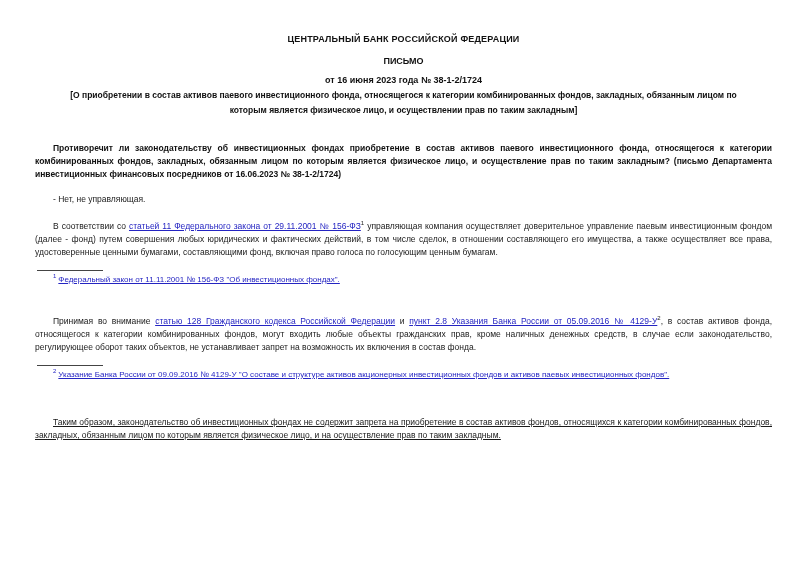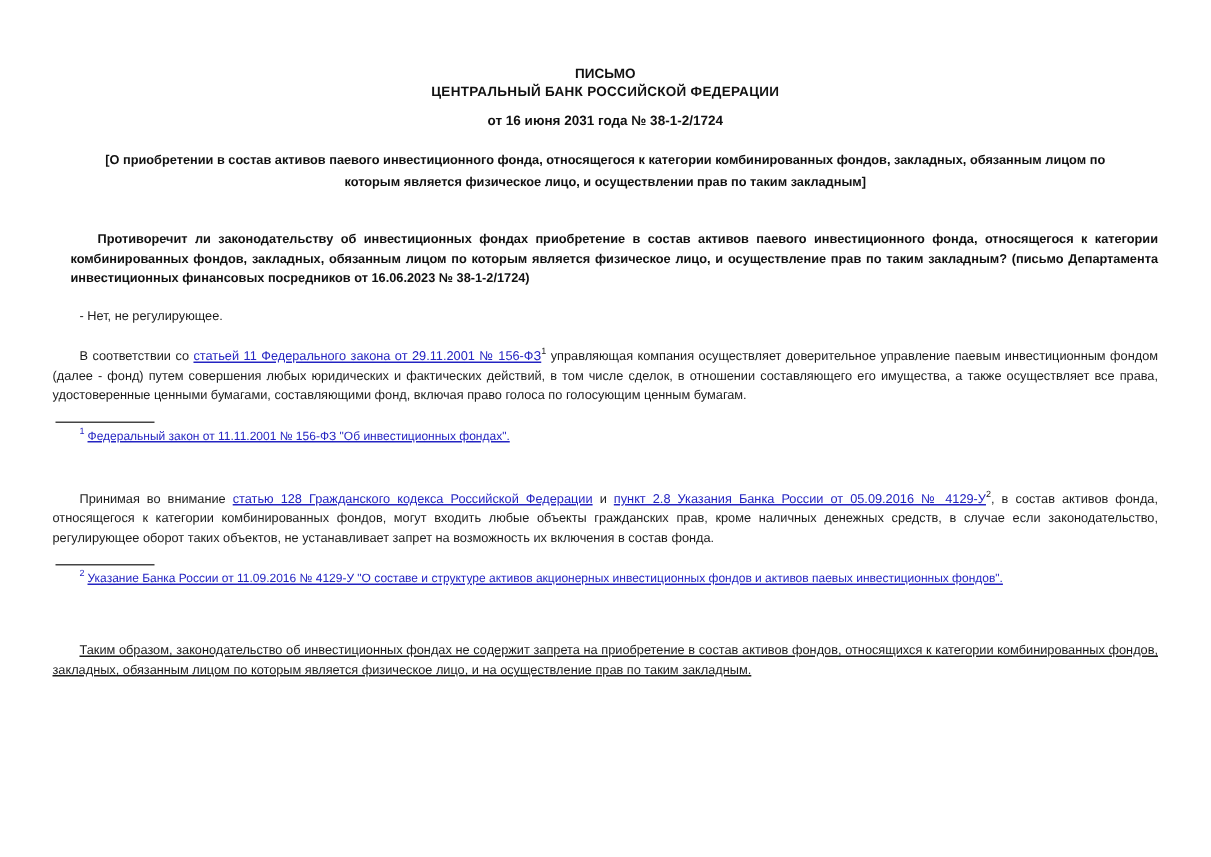--- a/index.html
+++ b/index.html
@@ -24,32 +24,32 @@
 
   .doc-title {
     font-size: 9px;
     line-height: 12px;
     letter-spacing: 0.2px;
   }
   .doc-type   { margin-top: 10px; font-size: 9px; line-height: 12px; }
   .doc-number { margin-top: 7px;  font-size: 9px; line-height: 12px; }
 
   .doc-subject {
-    margin: 13px 18px 0 18px;
+    margin: 2px 18px 0 18px;
     font-size: 8.5px;
     line-height: 15px;
   }
 
   p { margin: 0; }
 
   .para {
     text-align: justify;
     text-indent: 18px;
   }
-  .question { margin-top: 24px; margin-left: 12px; }
+  .question { margin-top: 24px; }
   .answer   { margin-top: 12px; text-indent: 18px; }
   .body-para-1 { margin-top: 14px; }
   .body-para-2 { margin-top: 30px; }
   .closing     { margin-top: 36px; text-decoration: underline; }
 
   .seg-link, .fn-link {
     color: var(--color-link_blue, #2424c2);
     cursor: pointer;
     text-decoration: underline;
   }
@@ -72,41 +72,41 @@
     line-height: 11px;
     color: var(--color-link_blue, #2424c2);
   }
   sup.fn-marker { margin-right: 2px; }
 </style>
 </head>
 <body>
 
 <div class="doc">
 
+  <div class="center bold doc-title">ЦЕНТРАЛЬНЫЙ БАНК РОССИЙСКОЙ ФЕДЕРАЦИИ</div>
+
   <div class="center bold doc-type">ПИСЬМО</div>
 
-  <div class="center bold doc-title">ЦЕНТРАЛЬНЫЙ БАНК РОССИЙСКОЙ ФЕДЕРАЦИИ</div>
-
-  <div class="center bold doc-number">от 16 июня 2031 года № 38-1-2/1724</div>
+  <div class="center bold doc-number">от 16 июня 2023 года № 38-1-2/1724</div>
 
   <div class="center bold doc-subject">[О приобретении в состав активов паевого инвестиционного фонда, относящегося к категории комбинированных фондов, закладных, обязанным лицом по которым является физическое лицо, и осуществлении прав по таким закладным]</div>
 
   <p class="para bold question">Противоречит ли законодательству об инвестиционных фондах приобретение в состав активов паевого инвестиционного фонда, относящегося к категории комбинированных фондов, закладных, обязанным лицом по которым является физическое лицо, и осуществление прав по таким закладным? (письмо Департамента инвестиционных финансовых посредников от 16.06.2023 № 38-1-2/1724)</p>
 
-  <p class="answer">- Нет, не регулирующее.</p>
+  <p class="answer">- Нет, не управляющая.</p>
 
   <p class="para body-para-1"><span class="seg-plain">В соответствии со </span><span class="seg-link">статьей 11 Федерального закона от 29.11.2001 № 156-ФЗ</span><sup class="seg-sup">1</sup><span class="seg-plain"> управляющая компания осуществляет доверительное управление паевым инвестиционным фондом (далее - фонд) путем совершения любых юридических и фактических действий, в том числе сделок, в отношении составляющего его имущества, а также осуществляет все права, удостоверенные ценными бумагами, составляющими фонд, включая право голоса по голосующим ценным бумагам.</span></p>
 
   <div class="footnote-block">
     <div class="fn-rule"></div>
     <p class="fn-text"><sup class="fn-marker">1</sup><span class="fn-link">Федеральный закон от 11.11.2001 № 156-ФЗ "Об инвестиционных фондах".</span></p>
   </div>
 
   <p class="para body-para-2"><span class="seg-plain">Принимая во внимание </span><span class="seg-link">статью 128 Гражданского кодекса Российской Федерации</span><span class="seg-plain"> и </span><span class="seg-link">пункт 2.8 Указания Банка России от 05.09.2016 № 4129-У</span><sup class="seg-sup">2</sup><span class="seg-plain">, в состав активов фонда, относящегося к категории комбинированных фондов, могут входить любые объекты гражданских прав, кроме наличных денежных средств, в случае если законодательство, регулирующее оборот таких объектов, не устанавливает запрет на возможность их включения в состав фонда.</span></p>
 
   <div class="footnote-block">
     <div class="fn-rule"></div>
-    <p class="fn-text"><sup class="fn-marker">2</sup><span class="fn-link">Указание Банка России от 11.09.2016 № 4129-У "О составе и структуре активов акционерных инвестиционных фондов и активов паевых инвестиционных фондов".</span></p>
+    <p class="fn-text"><sup class="fn-marker">2</sup><span class="fn-link">Указание Банка России от 09.09.2016 № 4129-У "О составе и структуре активов акционерных инвестиционных фондов и активов паевых инвестиционных фондов".</span></p>
   </div>
 
   <p class="para closing">Таким образом, законодательство об инвестиционных фондах не содержит запрета на приобретение в состав активов фондов, относящихся к категории комбинированных фондов, закладных, обязанным лицом по которым является физическое лицо, и на осуществление прав по таким закладным.</p>
 
 </div>
 
 </body></html>

